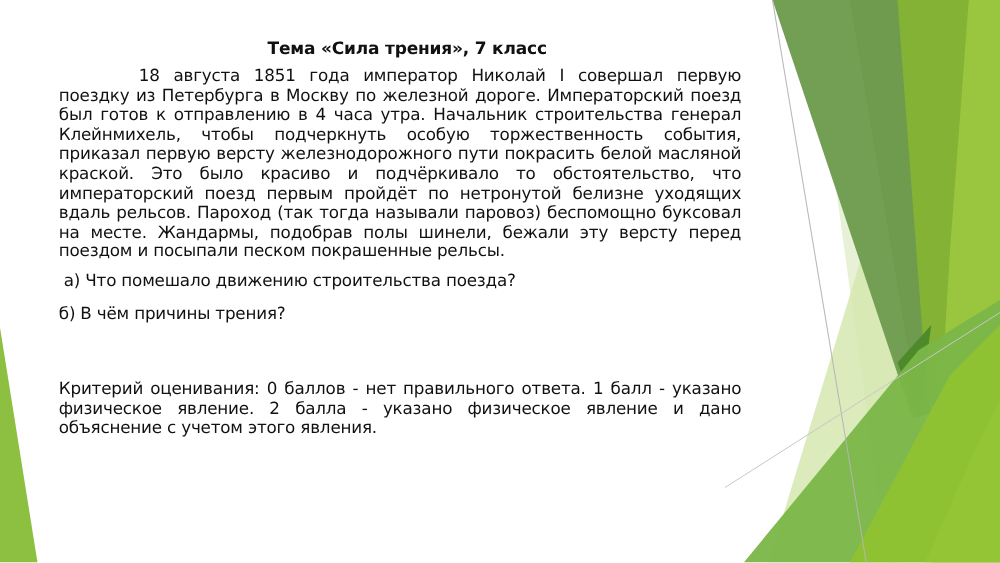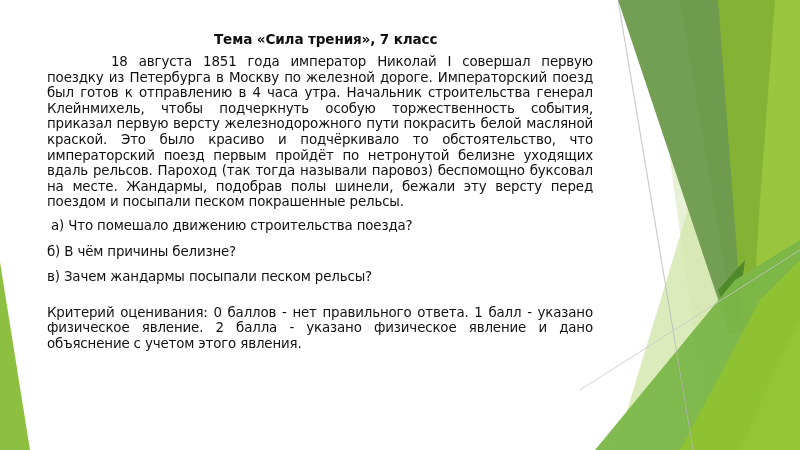--- a/index.html
+++ b/index.html
@@ -17,21 +17,21 @@
   }
   .title {
     font-weight: bold; font-size: 13.6px; text-align: left;
     padding-left: 167px; margin: 0 0 6px 0; height: 18px; line-height: 18px;
   }
   .para {
     text-align: justify; text-indent: 64px; margin: 0 0 8px 0;
   }
   .q { margin: 0 0 10px 0; line-height: 15.6px; }
   .q.first { padding-left: 4px; }
-  .criteria { text-align: justify; margin-top: 20px; }
+  .criteria { text-align: justify; margin-top: 45px; }
 </style>
 </head>
 <body>
 
 <div class="slide">
 
   <svg class="deco" viewBox="0 0 800 450" width="800" height="450">
 
     <polygon points="0,262 0,450 30,450" fill="#8dc040"></polygon>
 
@@ -53,17 +53,16 @@
     <polygon points="740,450 780,360 800,320 800,450" fill="#95c536" opacity="0.8"></polygon>
 
     <line x1="618" y1="0" x2="693" y2="450" stroke="#b5b5b5" stroke-width="0.8"></line>
     <line x1="580" y1="390" x2="800" y2="250" stroke="#c8c8c8" stroke-width="0.8"></line>
   </svg>
 
   <div class="content">
     <div class="title">Тема «Сила трения», 7 класс</div>
     <p class="para">18 августа 1851 года император Николай I совершал первую поездку из Петербурга в Москву по железной дороге. Императорский поезд был готов к отправлению в 4 часа утра. Начальник строительства генерал Клейнмихель, чтобы подчеркнуть особую торжественность события, приказал первую версту железнодорожного пути покрасить белой масляной краской. Это было красиво и подчёркивало то обстоятельство, что императорский поезд первым пройдёт по нетронутой белизне уходящих вдаль рельсов. Пароход (так тогда называли паровоз) беспомощно буксовал на месте. Жандармы, подобрав полы шинели, бежали эту версту перед поездом и посыпали песком покрашенные рельсы.</p>
     <div class="q first">а) Что помешало движению строительства поезда?</div>
-    <div class="q">б) В чём причины белизне?</div>
-    <div class="q">в) Зачем жандармы посыпали песком рельсы?</div>
+    <div class="q">б) В чём причины трения?</div>
     <p class="criteria">Критерий оценивания: 0 баллов - нет правильного ответа. 1 балл - указано физическое явление. 2 балла - указано физическое явление и дано объяснение с учетом этого явления.</p>
   </div>
 </div>
 
 </body></html>

